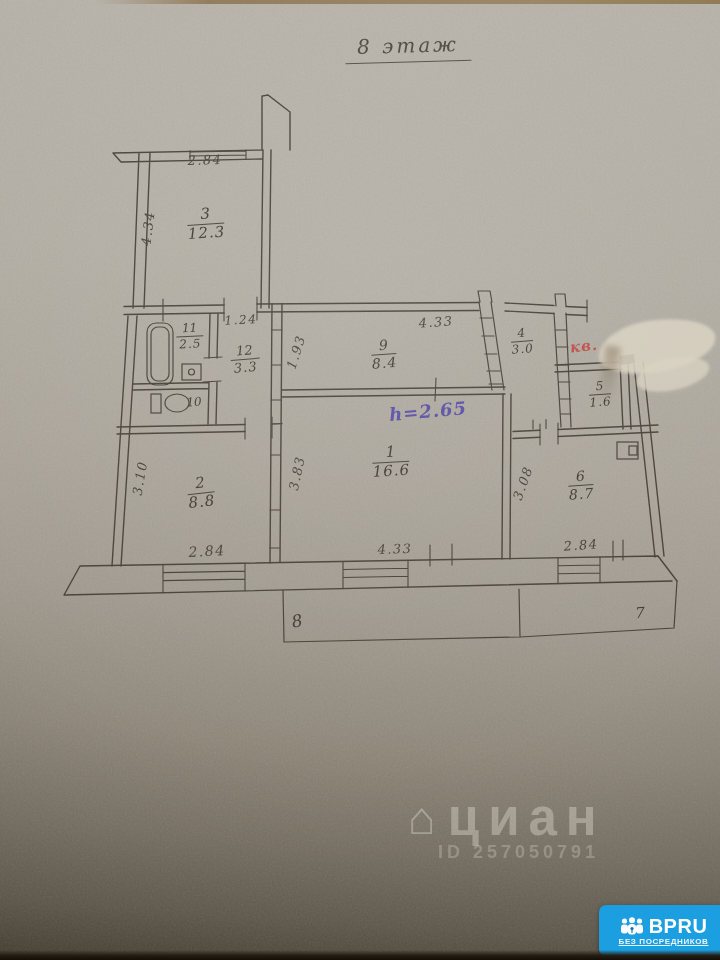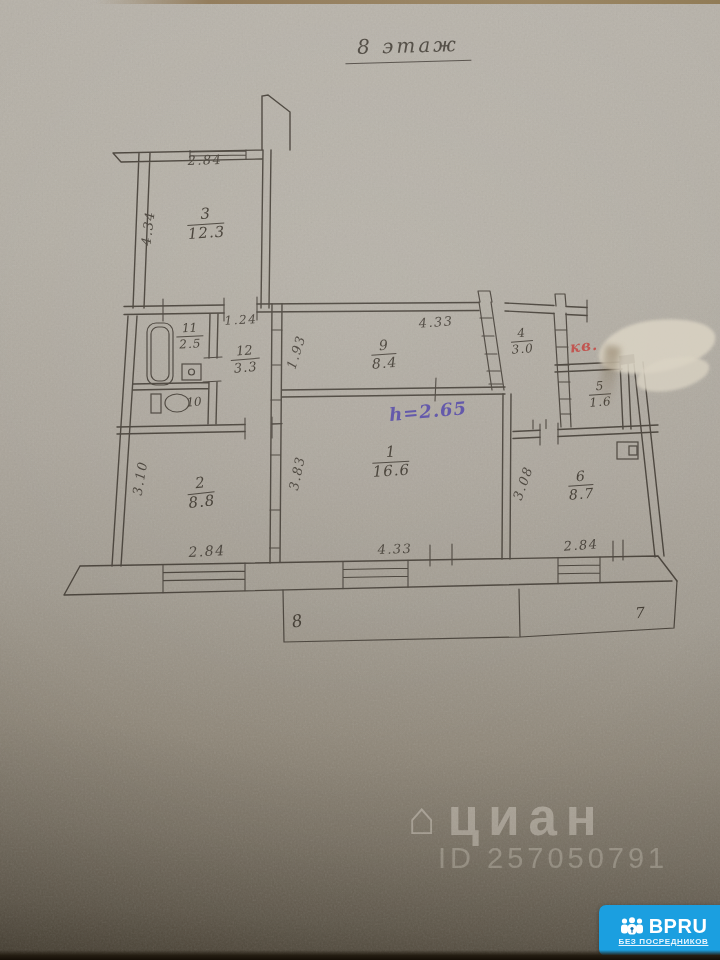--- a/index.html
+++ b/index.html
@@ -24,21 +24,21 @@
     opacity:.88;filter:blur(1.5px);}
   .streak{position:absolute;width:15px;height:62px;background:linear-gradient(180deg,rgba(110,90,60,.45),rgba(110,90,60,0));
     filter:blur(3px);transform:rotate(9deg);}
   .vignette{position:absolute;inset:0;pointer-events:none;
     background:radial-gradient(130% 95% at 50% 32%,rgba(255,255,255,.08) 0%,rgba(0,0,0,0) 50%,rgba(0,0,0,.10) 78%,rgba(0,0,0,.22) 95%,rgba(0,0,0,.30) 100%);}
   .wm-row{position:absolute;left:408px;top:792px;display:flex;align-items:center;gap:12px;
     color:rgba(242,238,228,.34);font-family:"Liberation Sans",sans-serif;font-weight:bold;}
   .wm-house{font-size:46px;line-height:1;}
   .wm-brand{font-size:51px;letter-spacing:9px;line-height:1;text-align:center;}
   .wm-id{position:absolute;left:438px;top:842px;color:rgba(242,238,228,.25);
-    font-family:"Liberation Sans",sans-serif;font-weight:normal;font-size:29px;letter-spacing:4px;}
+    font-family:"Liberation Sans",sans-serif;font-weight:bold;font-size:18px;letter-spacing:4px;}
   .badge{position:absolute;left:599px;top:905px;width:129px;height:51px;background:#1b9fe0;border-radius:7px;
     display:flex;flex-direction:column;align-items:center;justify-content:center;gap:2px;
     font-family:"Liberation Sans",sans-serif;box-shadow:0 1px 4px rgba(0,0,0,.35);}
   .badge-row{display:flex;align-items:center;gap:5px;}
   .badge-brand{color:#ffffff;font-weight:bold;font-size:20px;letter-spacing:.5px;line-height:1;}
   .badge-tag{color:#e8f5fe;font-weight:bold;font-size:8px;letter-spacing:.6px;line-height:1;text-decoration:underline;}
   .edge-top{position:absolute;left:96px;right:0;top:0;height:4px;opacity:.85;
     background:linear-gradient(90deg,rgba(141,116,80,0),#8d7450 18%,#97805a 70%,#8a7248);}
   .edge-bottom{position:absolute;left:0;right:0;top:950px;height:10px;
     background:linear-gradient(180deg,rgba(36,29,18,0),#241d12 55%,#140e06);}

